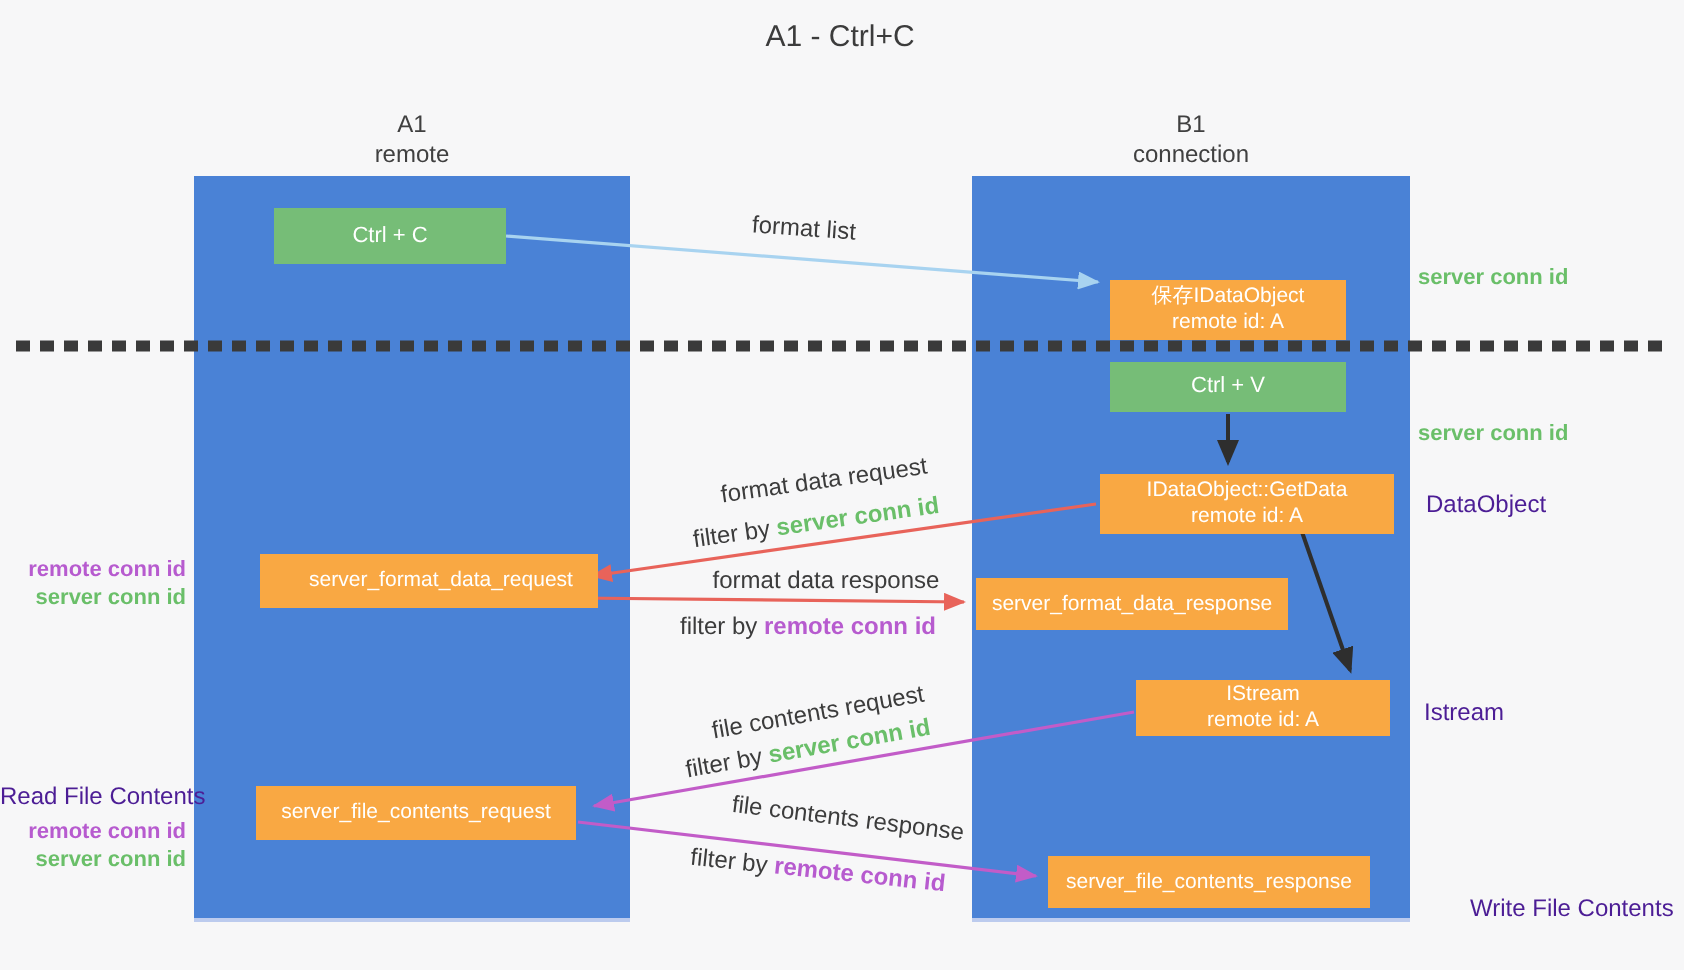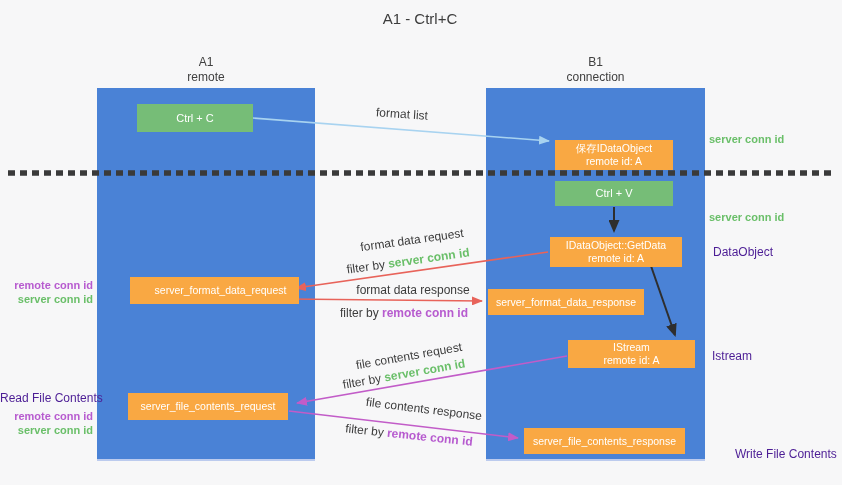--- a/index.html
+++ b/index.html
@@ -88,21 +88,21 @@
 
   <div class="node orange" style="left:555px;top:128px;width:118px;height:30px;font-size:10.5px;margin-top:12px;">
     <div>保存IDataObject</div>
     <div>remote id: A</div>
   </div>
 
   <div class="node green" style="left:555px;top:181px;width:118px;height:25px;">
     <div>Ctrl + V</div>
   </div>
 
-  <div class="node orange" style="left:550px;top:237px;width:132px;height:30px;font-size:10.5px;">
+  <div class="node orange" style="left:550px;top:237px;width:147px;height:30px;font-size:10.5px;">
     <div>IDataObject::GetData</div>
     <div>remote id: A</div>
   </div>
 
   <div class="node orange" style="left:130px;top:277px;width:157px;height:27px;font-size:10.5px;padding-left:12px;">
     <div>server_format_data_request</div>
   </div>
 
   <div class="node orange" style="left:488px;top:289px;width:156px;height:26px;font-size:10.5px;">
     <div>server_format_data_response</div>

